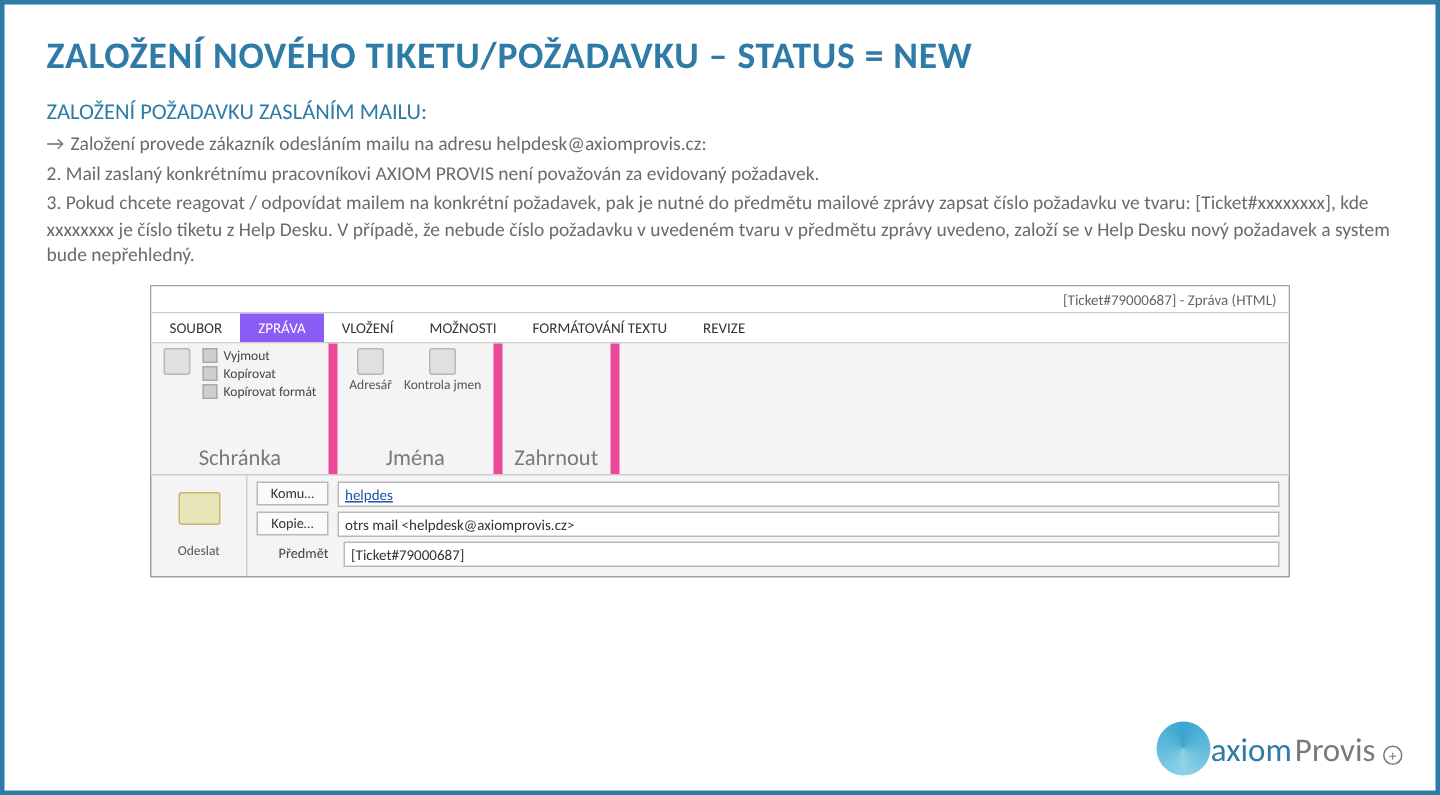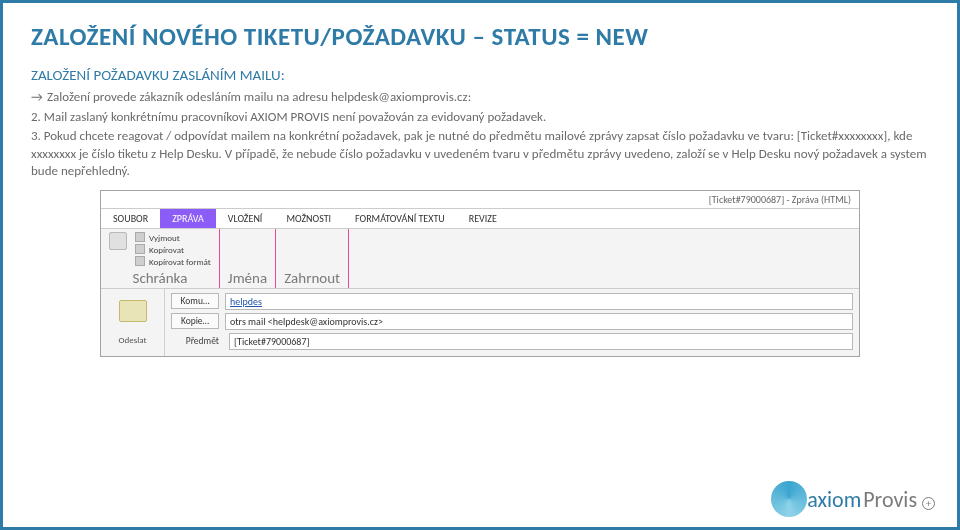--- a/index.html
+++ b/index.html
@@ -64,24 +64,25 @@
   }
   .ow-tab.active { background:#8b5cf6; color:#fff; }
   .ow-ribbon {
     display:flex;
     align-items:stretch;
     background:#f4f4f4;
     border-bottom:1px solid #ccc;
     min-height:48px;
   }
   .ow-group {
-    border-right:1px solid #ec4899;
+    border-right:6px solid #ec4899;
     display:flex; flex-direction:column;
     padding:3px 8px 1px 8px;
     justify-content:flex-end;
+    gap:28px;
   }
   .ow-group .items { display:flex; gap:8px; align-items:flex-start; flex:1;}
   .ow-item { display:flex; flex-direction:column; align-items:center; gap:1px; color:#555; font-size:9px;}
   .ow-item .ic { width:18px; height:18px; background:#e0e0e0; border:1px solid #b8b8b8; border-radius:2px;}
   .ow-mini .ic{ width:12px; height:12px;}
   .ow-col { display:flex; flex-direction:column; gap:1px; font-size:9px; color:#444;}
   .ow-col .row{ display:flex; align-items:center; gap:4px;}
   .ow-col .row .ic{ width:10px;height:10px;background:#cfcfcf;border:1px solid #aaa;}
   .ow-group .glabel { text-align:center; font-size:15px; color:#7a7a7a; margin-top:2px;}
 
@@ -180,20 +181,30 @@
                 <div class="ic"></div>
                 <span>Kopírovat formát</span>
               </div>
           </div>
         </div>
         <div class="glabel">Schránka</div>
       </div>
 
 
       <div class="ow-group">
+        <div class="items">
+          <div class="ow-item">
+              <div class="ic"></div>
+              <span>Adresář</span>
+            </div>
+          <div class="ow-item">
+              <div class="ic"></div>
+              <span>Kontrola jmen</span>
+            </div>
+        </div>
         <div class="glabel">Jména</div>
       </div>
 
       <div class="ow-group">
         <div class="glabel">Zahrnout</div>
       </div>
     </div>
 
     <div class="ow-fields">
       <div class="ow-send">

